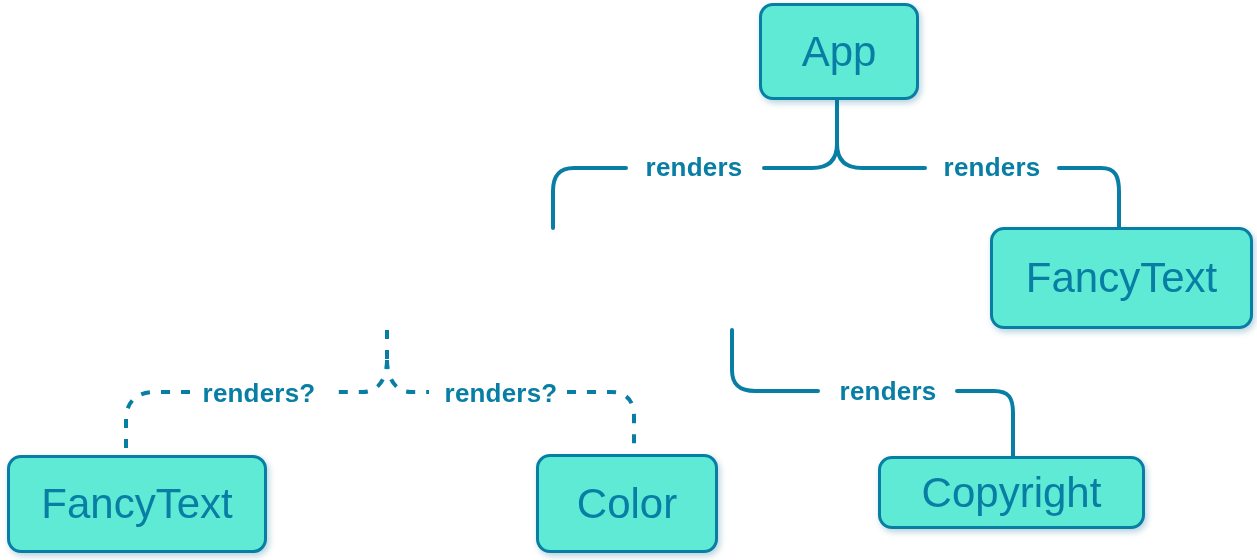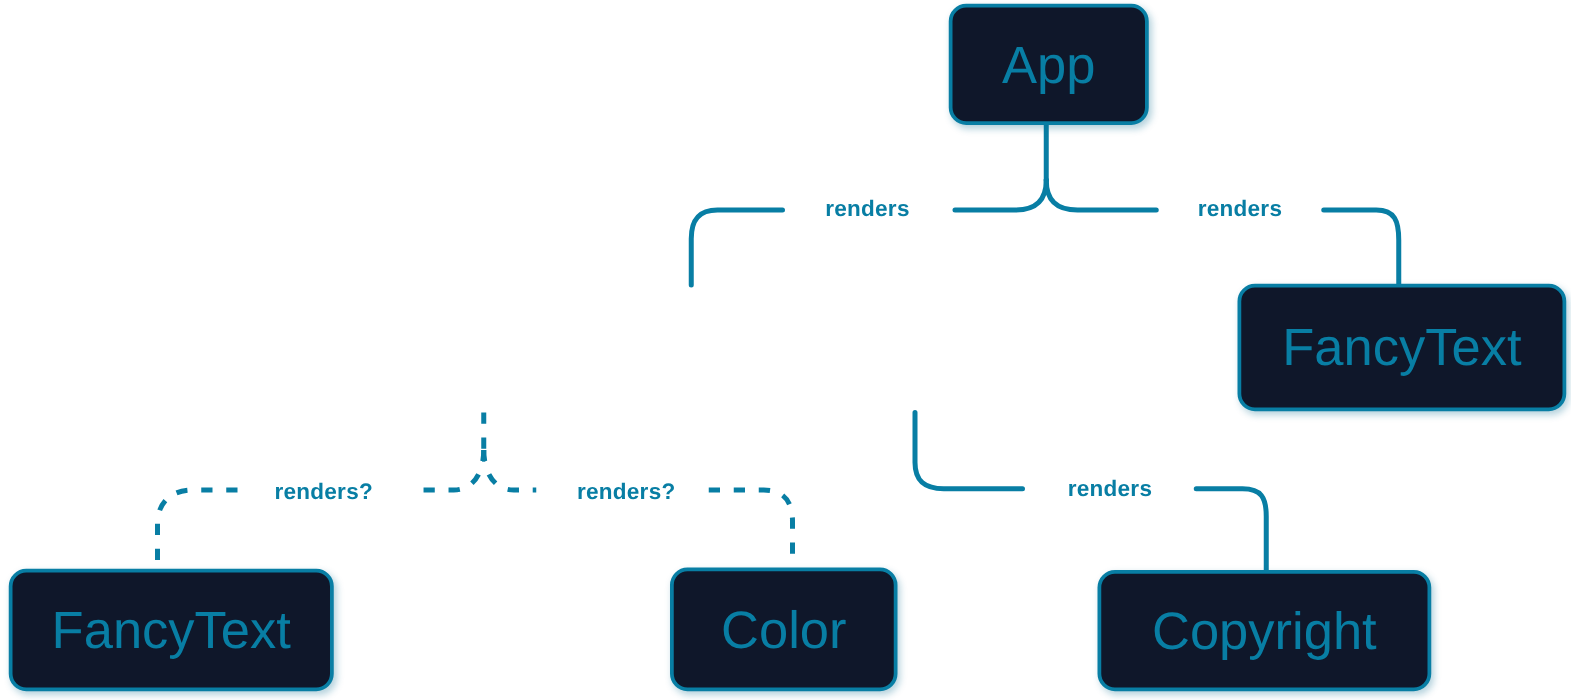--- a/index.html
+++ b/index.html
@@ -14,40 +14,40 @@
   .edges {
     position:absolute; inset:0; width:1257px; height:560px;
     color:var(--accent);
   }
   .edges path { stroke:currentColor; stroke-width:4; fill:none; }
   .edges path.solid { stroke-linecap:round; }
   .edges path.dashed { stroke-dasharray:9 11; stroke-linecap:butt; }
 
   .edge-label {
     position:absolute; transform:translate(-50%,-50%);
-    color:var(--accent); font-size:18px; font-weight:700;
+    color:var(--accent); font-size:26px; font-weight:700;
     white-space:nowrap; letter-spacing:.2px; line-height:1;
   }
 
   .node {
     position:absolute; box-sizing:border-box;
-    background:#0f172a;
+    background:#5eead4;
     border:3px solid var(--accent);
     border-radius:14px;
     box-shadow:2px 3px 6px var(--shadow);
     display:flex; align-items:center; justify-content:center;
     color:var(--accent); font-size:42px; font-weight:500;
     white-space:nowrap; line-height:1;
   }
   .node-app        { left:759px; top:3px;   width:160px; height:97px;  }
   .node-ig         { left:335px; top:228px; width:457px; height:102px; }
   .node-ft-top     { left:990px; top:227px; width:263px; height:102px; }
   .node-ft-bottom  { left:7px;   top:455px; width:260px; height:98px;  }
   .node-color      { left:536px; top:454px; width:182px; height:99px;  }
-  .node-copyright  { left:878px; top:456px; width:267px; height:97px;  }
+  .node-copyright  { left:878px; top:456px; width:267px; height:73px;  }
 
   .lbl-app-left   { left:694px;  top:167px; }
   .lbl-app-right  { left:992px;  top:167px; }
   .lbl-copyright  { left:888px;  top:391px; }
   .lbl-q-left     { left:259px;  top:393px; }
   .lbl-q-right    { left:501px;  top:393px; }
 </style>
 </head>
 <body>
 

